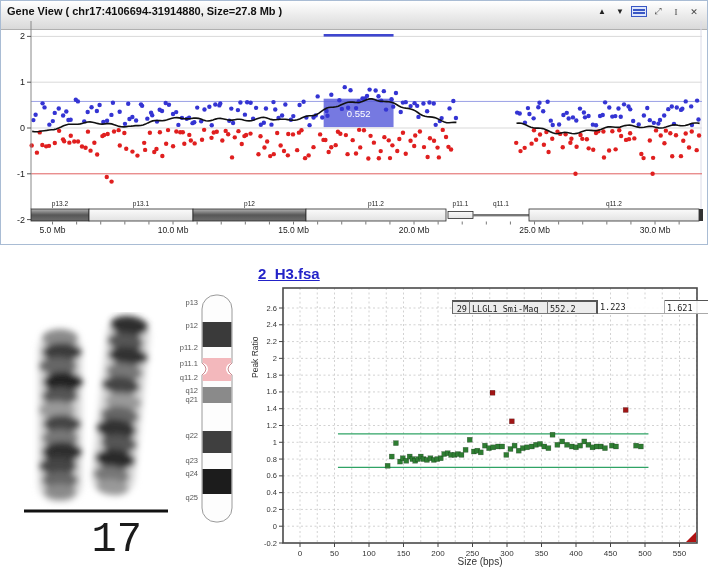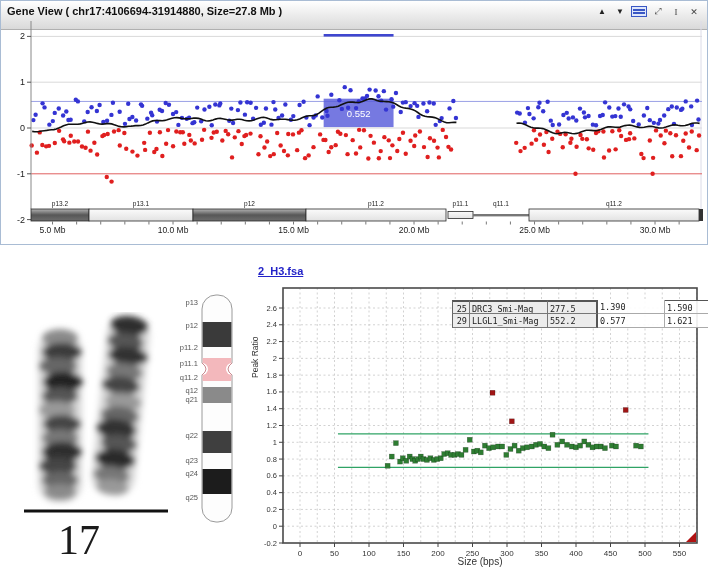--- a/index.html
+++ b/index.html
@@ -15,25 +15,25 @@
   #gv-controls{margin-left:auto;display:flex;align-items:center;gap:4px;}
   .ctl{width:14px;height:13px;display:flex;align-items:center;justify-content:center;
        font-size:9px;color:#444;cursor:default;}
   .ctl.tri{font-size:8px;color:#222;}
   .ctl-restore{width:16px;height:11px;border:1px solid #3a57c4;background:#dfe7fb;
                box-sizing:border-box;display:flex;flex-direction:column;justify-content:space-evenly;padding:1px;}
   .ctl-restore i{display:block;height:2px;background:#3a57c4;}
   #gv-plot{position:absolute;left:0;top:20px;width:706px;height:223px;}
   
   #karyo-photo-svg{position:absolute;left:8px;top:312px;}
-  #chr-label{position:absolute;left:58px;top:516px;width:84px;text-align:left;
-             font-size:42px;color:#1b1b1b;font-family:Liberation Serif, serif;}
+  #chr-label{position:absolute;left:58px;top:516px;width:84px;text-align:right;
+             font-size:42px;color:#1b1b1b;font-family:Liberation Mono, monospace;}
   #ideo-svg{position:absolute;left:170px;top:288px;}
   
-  #fsa-title{position:absolute;left:258px;top:265px;font-size:11px;font-weight:bold;
+  #fsa-title{position:absolute;left:258px;top:265px;font-size:15px;font-weight:bold;
              color:#2323c8;text-decoration:underline;cursor:pointer;}
   #peak-svg{position:absolute;left:255px;top:283px;}
   #peak-ylabel{position:absolute;left:250px;top:378px;font-size:8.5px;color:#333;
                transform:rotate(-90deg);transform-origin:left top;white-space:nowrap;}
   #peak-xlabel{position:absolute;left:380px;top:556px;width:200px;text-align:center;
                font-size:10px;color:#333;}
   
   #peak-table{position:absolute;left:452px;top:300px;width:256px;
               font-family:"DejaVu Sans Mono",monospace;font-size:8.5px;color:#222;}
   .pt-row{display:flex;height:14px;line-height:14px;}
@@ -736,28 +736,21 @@
       <text x="355.5" y="273.004" text-anchor="middle" font-size="8" fill="#333" font-family="Liberation Sans, sans-serif">450</text>
       <line x1="390" y1="260.004" x2="390" y2="264.004" stroke="#444" stroke-width="1"></line>
       <text x="390" y="273.004" text-anchor="middle" font-size="8" fill="#333" font-family="Liberation Sans, sans-serif">500</text>
       <line x1="424.49999999999994" y1="260.004" x2="424.49999999999994" y2="264.004" stroke="#444" stroke-width="1"></line>
       <text x="424.49999999999994" y="273.004" text-anchor="middle" font-size="8" fill="#333" font-family="Liberation Sans, sans-serif">550</text>
     </svg>
   <div id="peak-ylabel">Peak Ratio</div>
   <div id="peak-xlabel">Size (bps)</div>
   <div id="peak-table">
       <div class="pt-row">
-        <span class="pt-cell pt-c0">25</span>
-        <span class="pt-cell pt-c1">DRC3_Smi-Mag</span>
-        <span class="pt-cell pt-c2">277.5</span>
-        <span class="pt-cell pt-c3">1.390</span>
-        <span class="pt-cell pt-c4">1.590</span>
-      </div>
-      <div class="pt-row">
         <span class="pt-cell pt-c0">29</span>
         <span class="pt-cell pt-c1">LLGL1_Smi-Mag</span>
         <span class="pt-cell pt-c2">552.2</span>
-        <span class="pt-cell pt-c3">0.577</span>
+        <span class="pt-cell pt-c3">1.223</span>
         <span class="pt-cell pt-c4">1.621</span>
       </div>
     </div>
 
 </div>
 
 </body></html>

